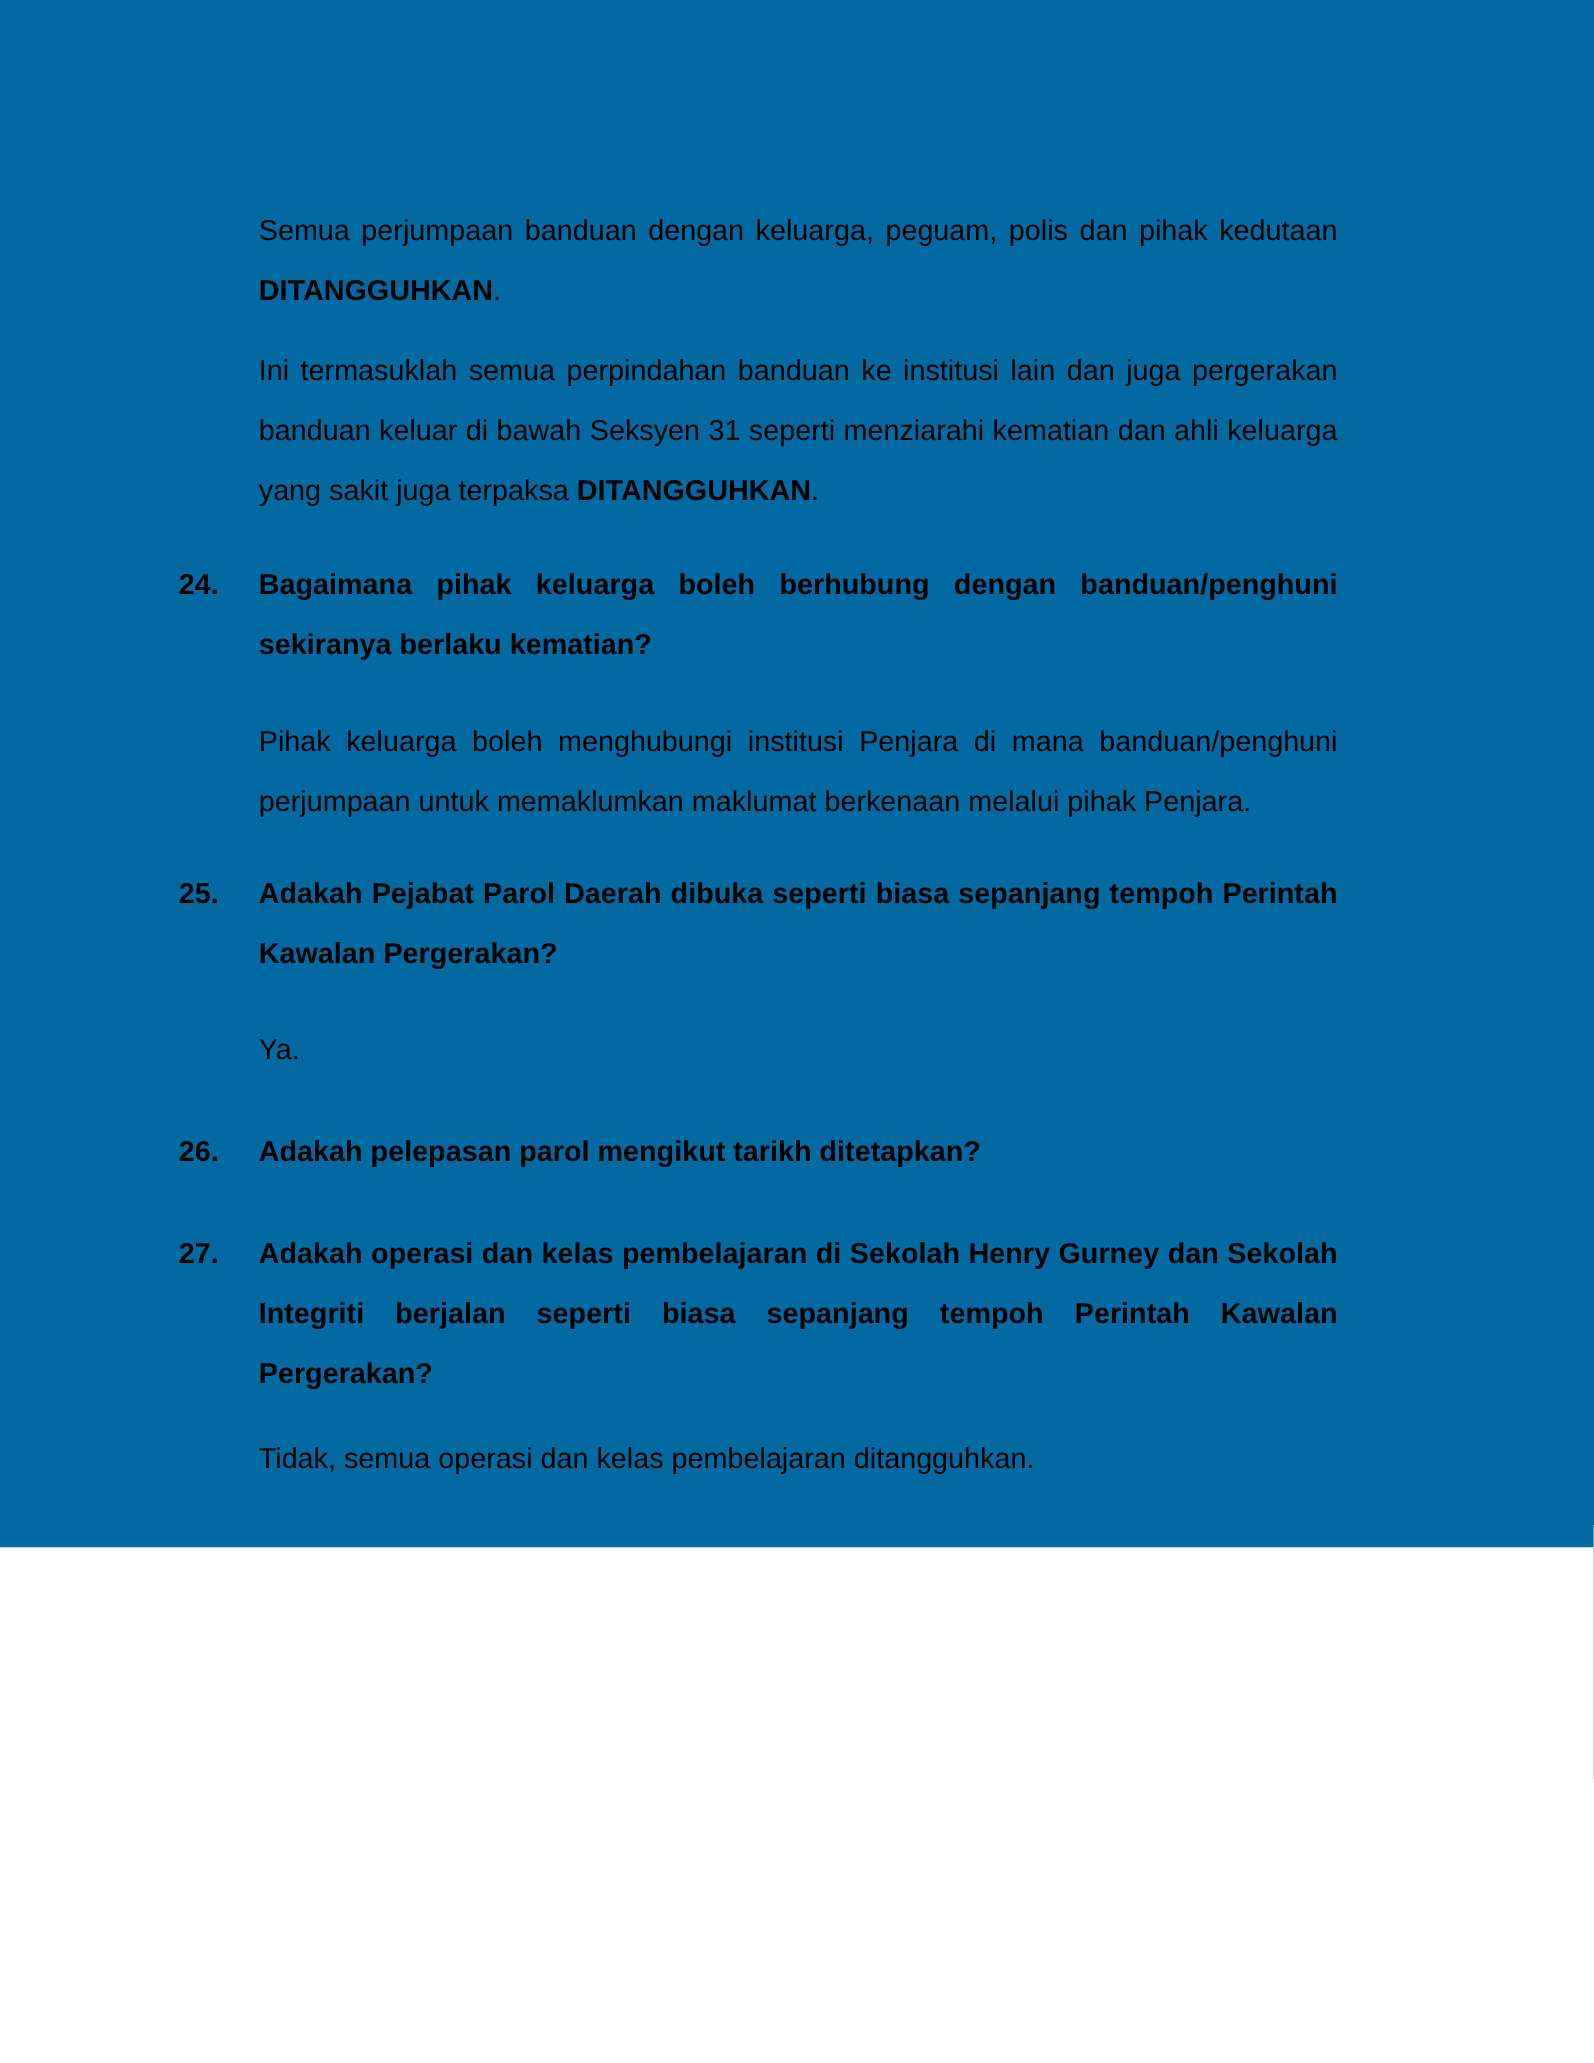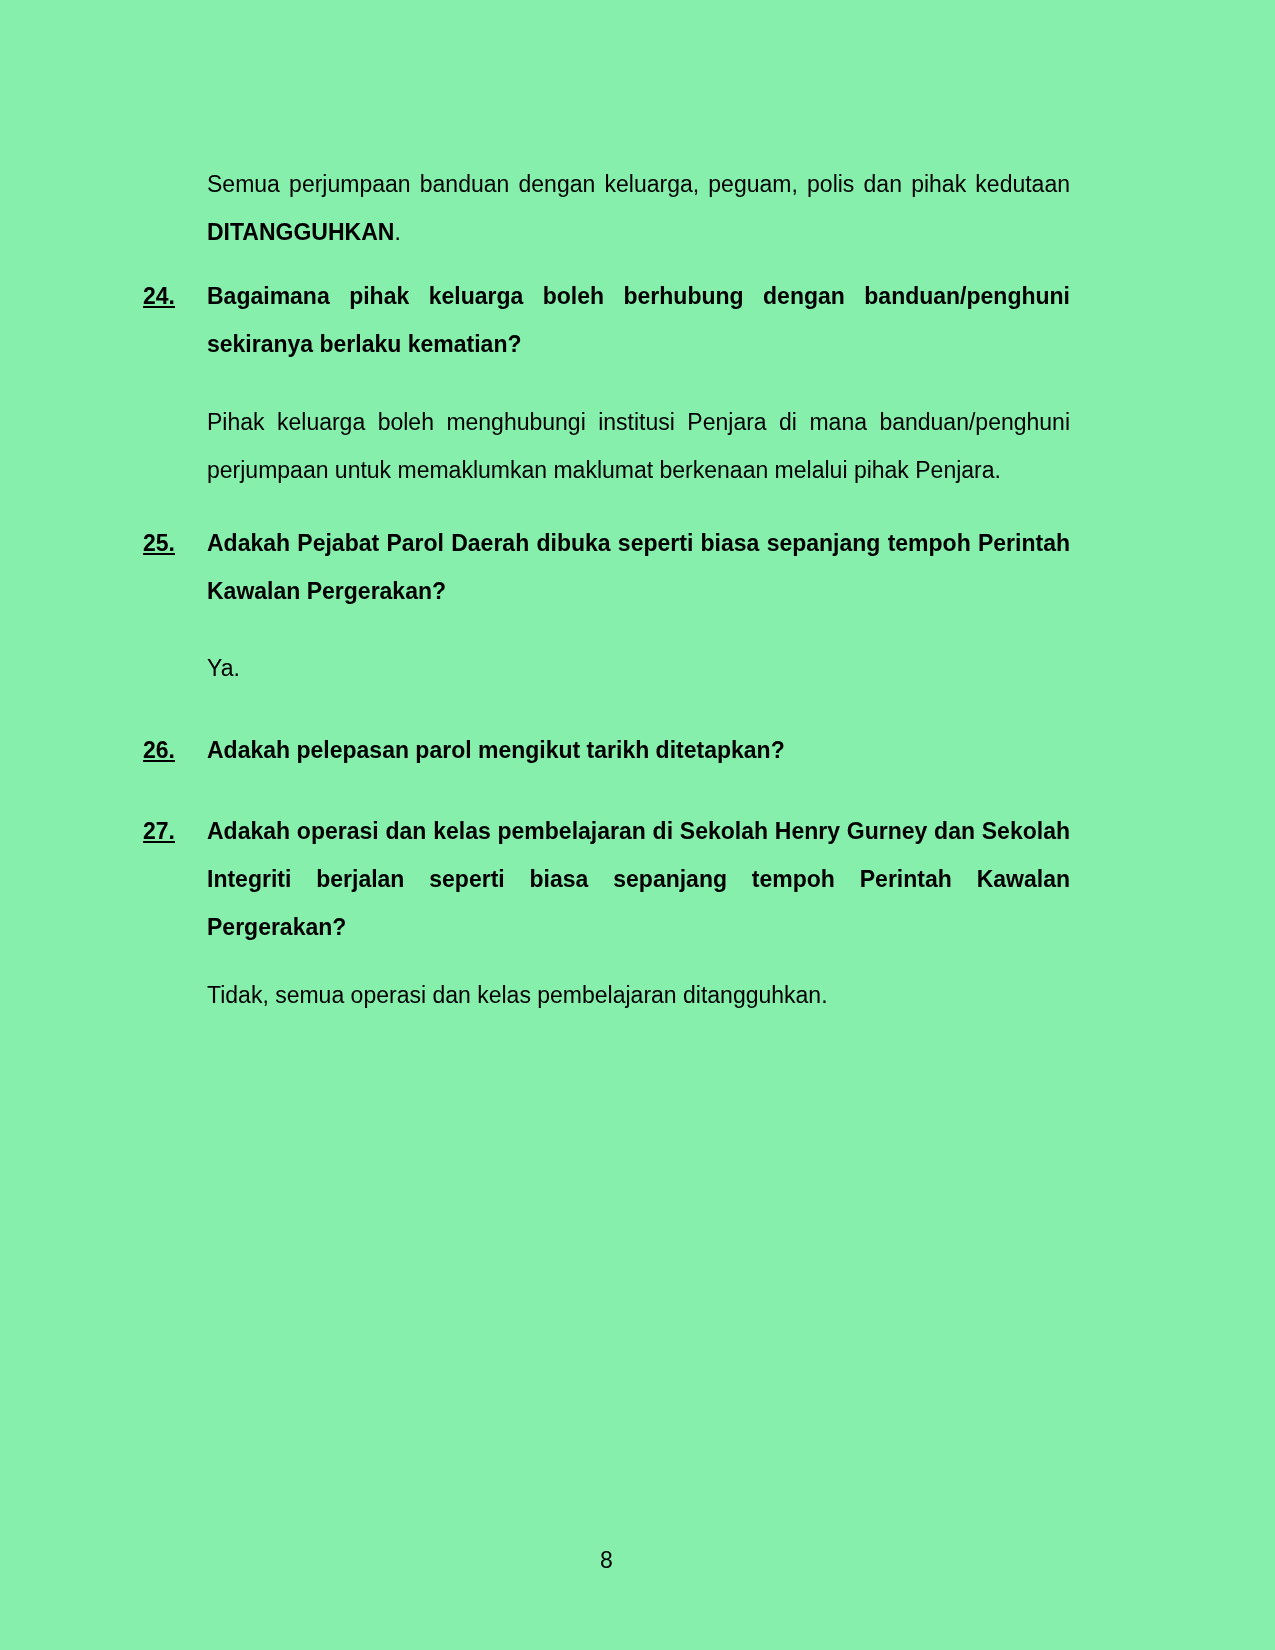--- a/index.html
+++ b/index.html
@@ -3,22 +3,22 @@
 <meta charset="utf-8">
 <style>
   html, body {
     margin: 0;
     padding: 0;
     background: #ffffff;
   }
   .page {
     position: relative;
     width: 1275px;
-    height: 1650px;
-    background: #86efac;
+    height: 1238px;
+    background: #0369a1;
     color: #000000;
     font-family: "Liberation Sans", sans-serif;
     font-size: 23px;
     line-height: 48px;
     overflow: hidden;
   }
   .content {
     position: absolute;
     left: 143px;
     top: 160px;
@@ -30,21 +30,20 @@
   }
   .para.sp-27 { margin-bottom: 27px; }
   .faq-item {
     display: flex;
     align-items: flex-start;
   }
   .faq-num {
     flex: none;
     width: 64px;
     font-weight: bold;
-    text-decoration: underline;
   }
   .faq-question {
     flex: 1;
     font-weight: bold;
     text-align: justify;
   }
   .faq-answer {
     margin-left: 64px;
     text-align: justify;
   }
@@ -66,20 +65,21 @@
   }
 </style>
 </head>
 <body>
 
 <div class="page">
   <div class="content">
 
     <p class="para mb-16"><span>Semua perjumpaan banduan dengan keluarga, peguam, polis dan pihak kedutaan </span><span class="bold">DITANGGUHKAN</span><span>.</span></p>
 
+    <p class="para sp-27"><span>Ini termasuklah semua perpindahan banduan ke institusi lain dan juga pergerakan banduan keluar di bawah Seksyen 31 seperti menziarahi kematian dan ahli keluarga yang sakit juga terpaksa </span><span class="bold">DITANGGUHKAN</span><span>.</span></p>
 
     <div class="faq-item mb-30">
       <div class="faq-num">24.</div>
       <div class="faq-question">Bagaimana pihak keluarga boleh berhubung dengan banduan/penghuni sekiranya berlaku kematian?</div>
     </div>
     <p class="faq-answer mb-25" style="margin-top:0;">Pihak keluarga boleh menghubungi institusi Penjara di mana banduan/penghuni perjumpaan untuk memaklumkan maklumat berkenaan melalui pihak Penjara.</p>
 
     <div class="faq-item mb-29">
       <div class="faq-num">25.</div>
       <div class="faq-question">Adakah Pejabat Parol Daerah dibuka seperti biasa sepanjang tempoh Perintah Kawalan Pergerakan?</div>

